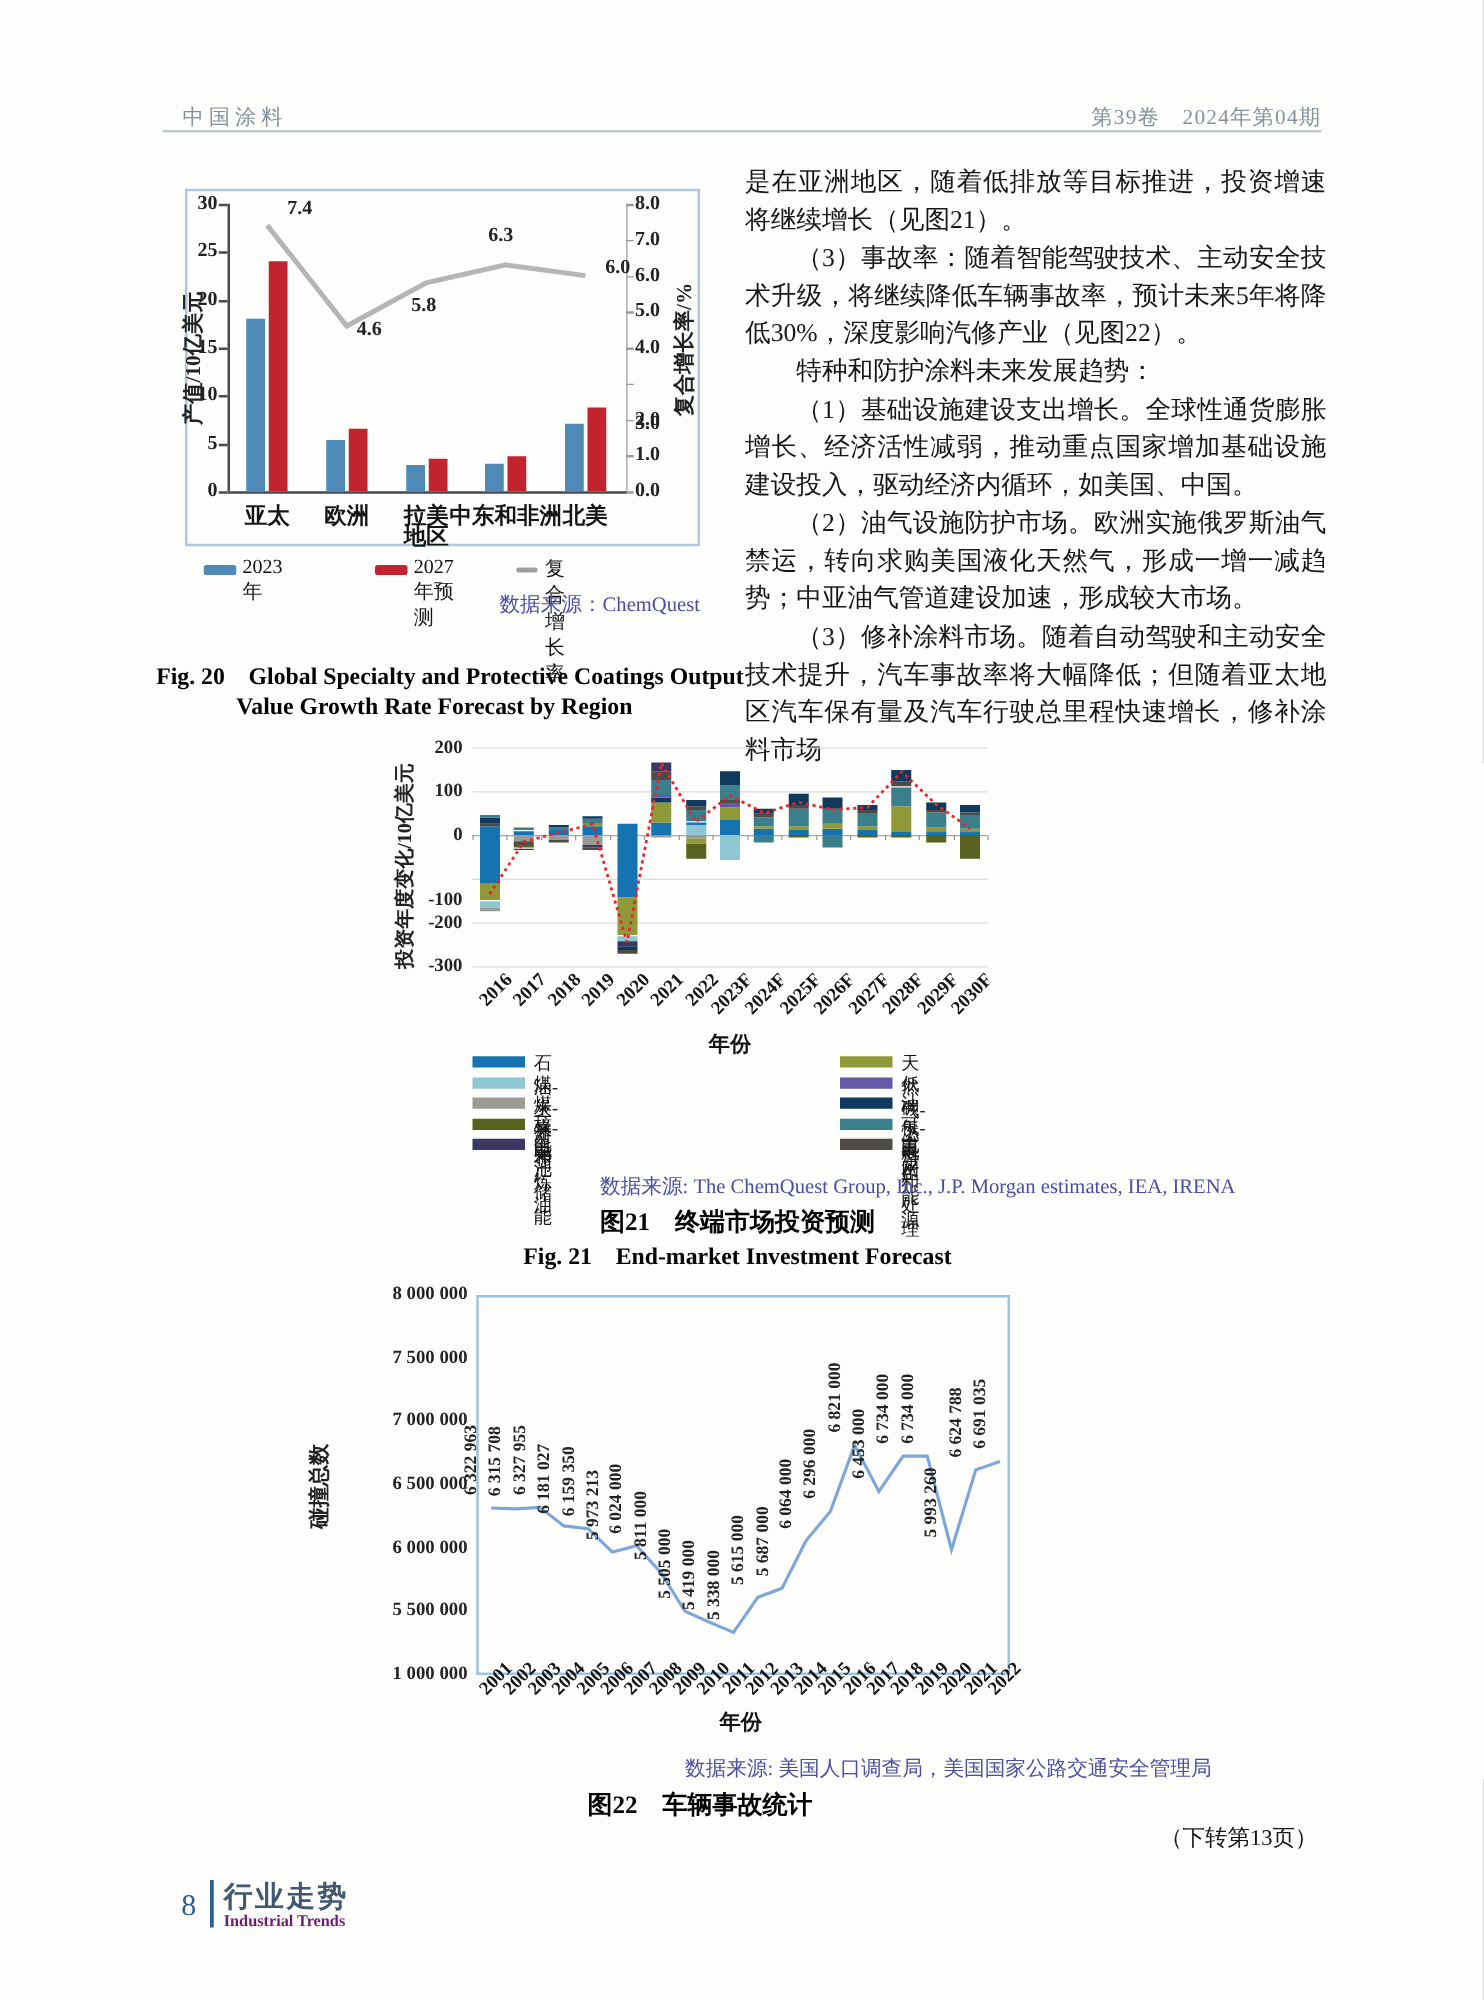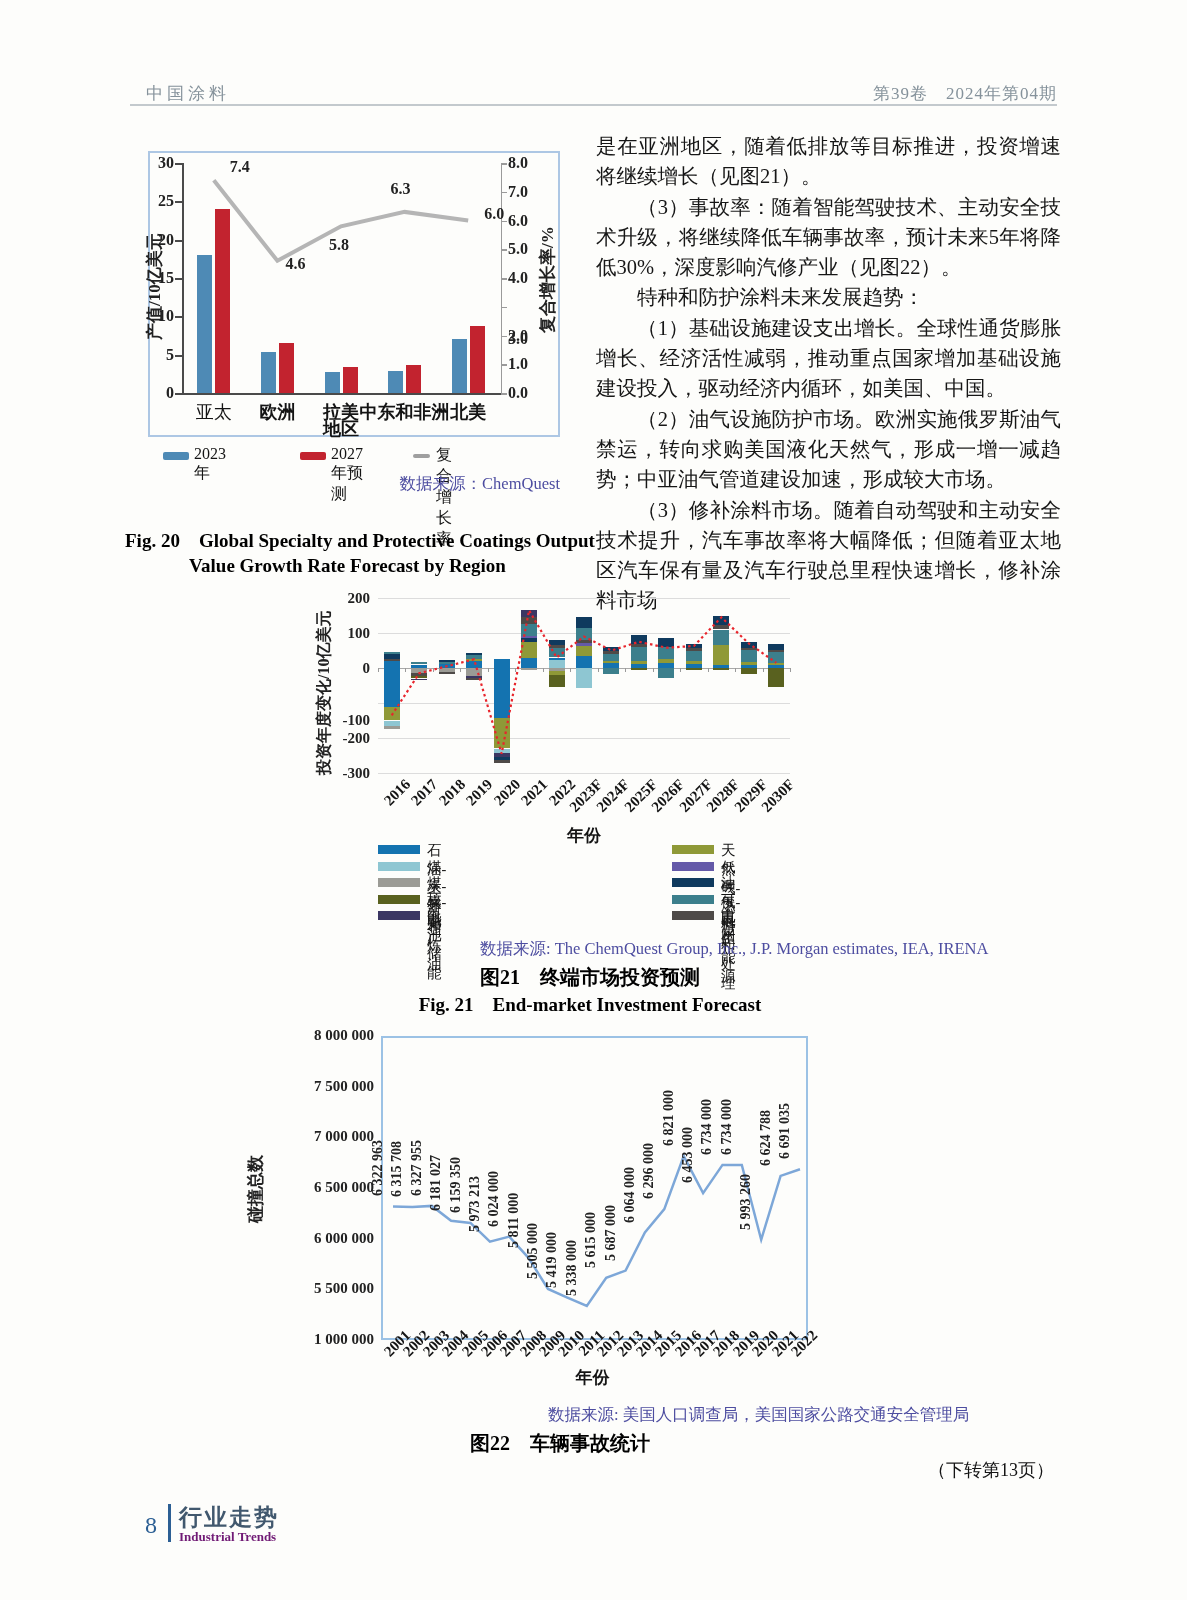--- a/index.html
+++ b/index.html
@@ -80,21 +80,21 @@
       <div style="position: absolute; left: 406.1px; top: 365.4px; width: 15px; height: 27.6px; background: rgb(194, 35, 47);"></div>
       <div style="position: absolute; left: 469.7px; top: 325.533px; width: 15px; height: 67.4667px; background: rgb(194, 35, 47);"></div>
       <svg width="330" height="242" style="position: absolute; left: 182px; top: 158px; overflow: visible;">
         <polyline points="31.8,22.3 95.4,102.8 159.0,68.3 222.6,53.9 286.2,62.5" fill="none" stroke="#b5b5b5" stroke-width="4"></polyline>
       </svg>
       <div class="tick" style="position: absolute; left: 217.8px; top: 158.25px; width: 44px; text-align: center;">7.4</div>
       <div class="tick" style="position: absolute; left: 273.4px; top: 254.75px; width: 44px; text-align: center;">4.6</div>
       <div class="tick" style="position: absolute; left: 317px; top: 236.25px; width: 44px; text-align: center;">5.8</div>
       <div class="tick" style="position: absolute; left: 378.6px; top: 179.875px; width: 44px; text-align: center;">6.3</div>
       <div class="tick" style="position: absolute; left: 472.2px; top: 204.5px; width: 44px; text-align: center;">6.0</div>
-      <div style="position: absolute; left: 148.8px; top: 400px; width: 130px; text-align: center; font-size: 18px; font-weight: normal;">亚太</div>
+      <div style="position: absolute; left: 148.8px; top: 400px; width: 130px; text-align: center; font-size: 18px; font-weight: bold;">亚太</div>
       <div style="position: absolute; left: 212.4px; top: 400px; width: 130px; text-align: center; font-size: 18px; font-weight: bold;">欧洲</div>
       <div style="position: absolute; left: 276px; top: 400px; width: 130px; text-align: center; font-size: 18px; font-weight: bold;">拉美</div>
       <div style="position: absolute; left: 339.6px; top: 400px; width: 130px; text-align: center; font-size: 18px; font-weight: bold;">中东和非洲</div>
       <div style="position: absolute; left: 403.2px; top: 400px; width: 130px; text-align: center; font-size: 18px; font-weight: bold;">北美</div>
       <div style="position: absolute; left: 163px; top: 452px; width: 26px; height: 8px; background: rgb(78, 138, 181); border-radius: 2px;"></div>
       <div style="position: absolute; left: 194px; top: 445px; font-size: 16px;">2023年</div>
       <div style="position: absolute; left: 300px; top: 452px; width: 26px; height: 8px; background: rgb(194, 35, 47); border-radius: 2px;"></div>
       <div style="position: absolute; left: 331px; top: 445px; font-size: 16px;">2027年预测</div>
       <div style="position: absolute; left: 413px; top: 454px; width: 17px; height: 4px; background: rgb(159, 159, 159); border-radius: 2px;"></div>
       <div style="position: absolute; left: 436px; top: 445px; font-size: 16px;">复合增长率</div>

